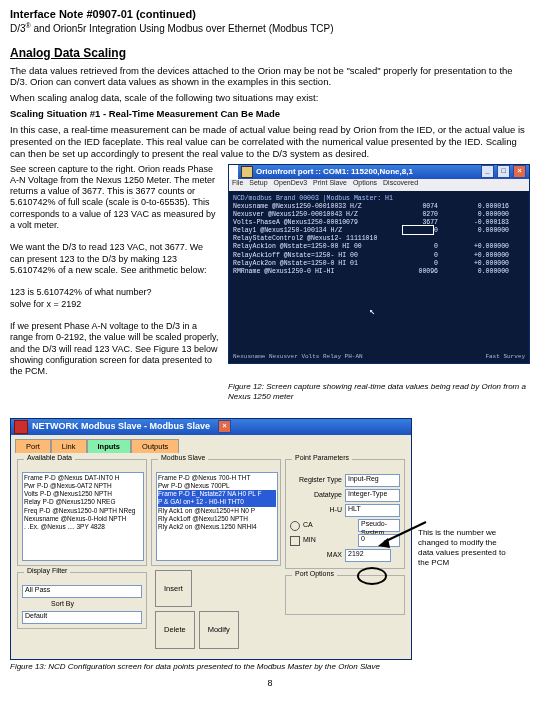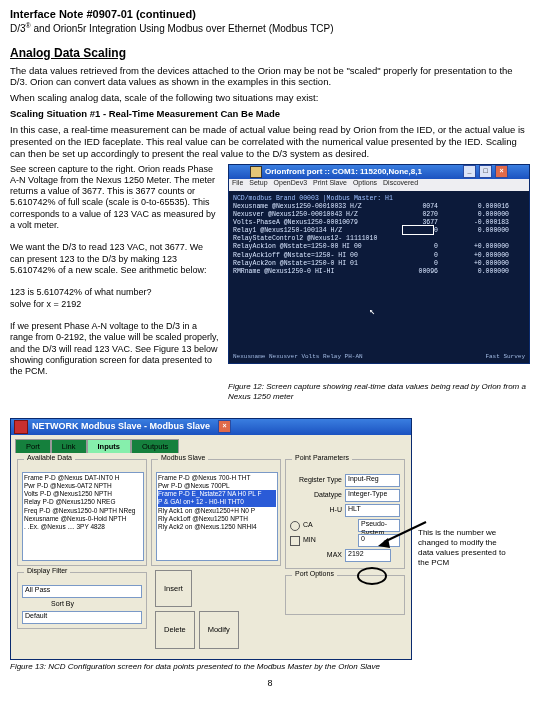--- a/index.html
+++ b/index.html
@@ -22,22 +22,23 @@
   .twocol { display: flex; gap: 8px; margin-top: 4px; }
   .left { width: 210px; flex: 0 0 210px; font-weight: bold; font-size: 9px; }
   .left .nob { font-weight: normal; }
   .right { flex: 1; }
 
   
   .term-window { width: 300px; border: 1px solid #0a2a6e; font-size: 7px; }
   .term-titlebar {
     display: flex; align-items: center; height: 14px;
     background: linear-gradient(#3a7ee0, #1b52c0);
-    color: #fff; padding: 0 21px; font-weight: bold; font-size: 8px;
+    color: #fff; padding: 0 3px; font-weight: bold; font-size: 8px;
     gap: 3px;
+    margin-left: 9px;
   }
   .term-titlebar .icon-box { width: 10px; height: 10px; background: #e5c677; border: 1px solid #333; }
   .term-titlebar .spacer { flex: 1; }
   .wbtn { width: 11px; height: 11px; background: #dce4f7; border: 1px solid #2a4aa0; font-size: 7px; text-align: center; color:#000; line-height:9px; }
   .wbtn.close { background: #e06a4a; color: #fff; }
   .menubar { background: #eeeef2; height: 12px; font-size: 7px; padding: 0 3px; color: #222; }
   .menubar span { margin-right: 6px; }
   .term-body { background: #0c1a3a; color: #d8e6ff; padding: 4px 4px 18px 4px; min-height: 150px; font-family: 'Courier New', monospace; font-size: 6.5px; line-height: 1.25; position: relative; }
   .term-line { display: flex; }
   .term-line .c1 { width: 150px; white-space: nowrap; overflow: hidden; }
@@ -51,21 +52,21 @@
   
   .cfg-wrap { display:flex; gap:6px; align-items:flex-start; margin-top:16px; }
   .cfg-window { width: 400px; border: 1px solid #0a2a6e; font-size: 7.5px; background:#ece9d8; }
   .cfg-titlebar {
     display:flex; align-items:center; height:16px;
     background: linear-gradient(#3a7ee0, #1b52c0);
     color:#fff; padding:0 3px; font-weight:bold; font-size:9px; gap:4px;
   }
   .cfg-titlebar .appicon { width:12px; height:12px; background:#c92f2f; border:1px solid #7a1212; }
   .tabs { display:flex; padding:4px 4px 0 4px; gap:0; font-size:7.5px; }
-  .tab { padding:2px 10px; border:1px solid #999; border-bottom:none; background:#15803d; }
+  .tab { padding:2px 10px; border:1px solid #999; border-bottom:none; background:#fdba74; }
   .tab.active { background:#86efac; font-weight:bold;text-align:center; }
   .cfg-body { background:#ece9d8; padding:6px; display:flex; gap:4px; }
   .group { border:1px solid #b0b0b0; padding:12px 4px 4px 4px; position:relative; background:#ece9d8; }
   .group-title { position:absolute; top:-6px; left:6px; background:#ece9d8; padding:0 3px; font-size:7px; }
   .listbox { width:118px; height:85px; border:1px solid #7a99c7; background:#fff; overflow:hidden; font-size:6.5px; line-height:1.25; padding:1px; }
   .listbox .sel { background:#2a5bd7; color:#fff; }
   .fieldrow { display:flex; align-items:center; gap:3px; margin:2px 0; font-size:7px; }
   .fieldrow label { width:52px; text-align:right; }
   .sel-input { border:1px solid #7a99c7; background:#fff; height:11px; font-size:7px; padding:0 2px; flex:1; min-width:0; }
   .radio { width:8px; height:8px; border:1px solid #555; border-radius:50%; display:inline-block; }

